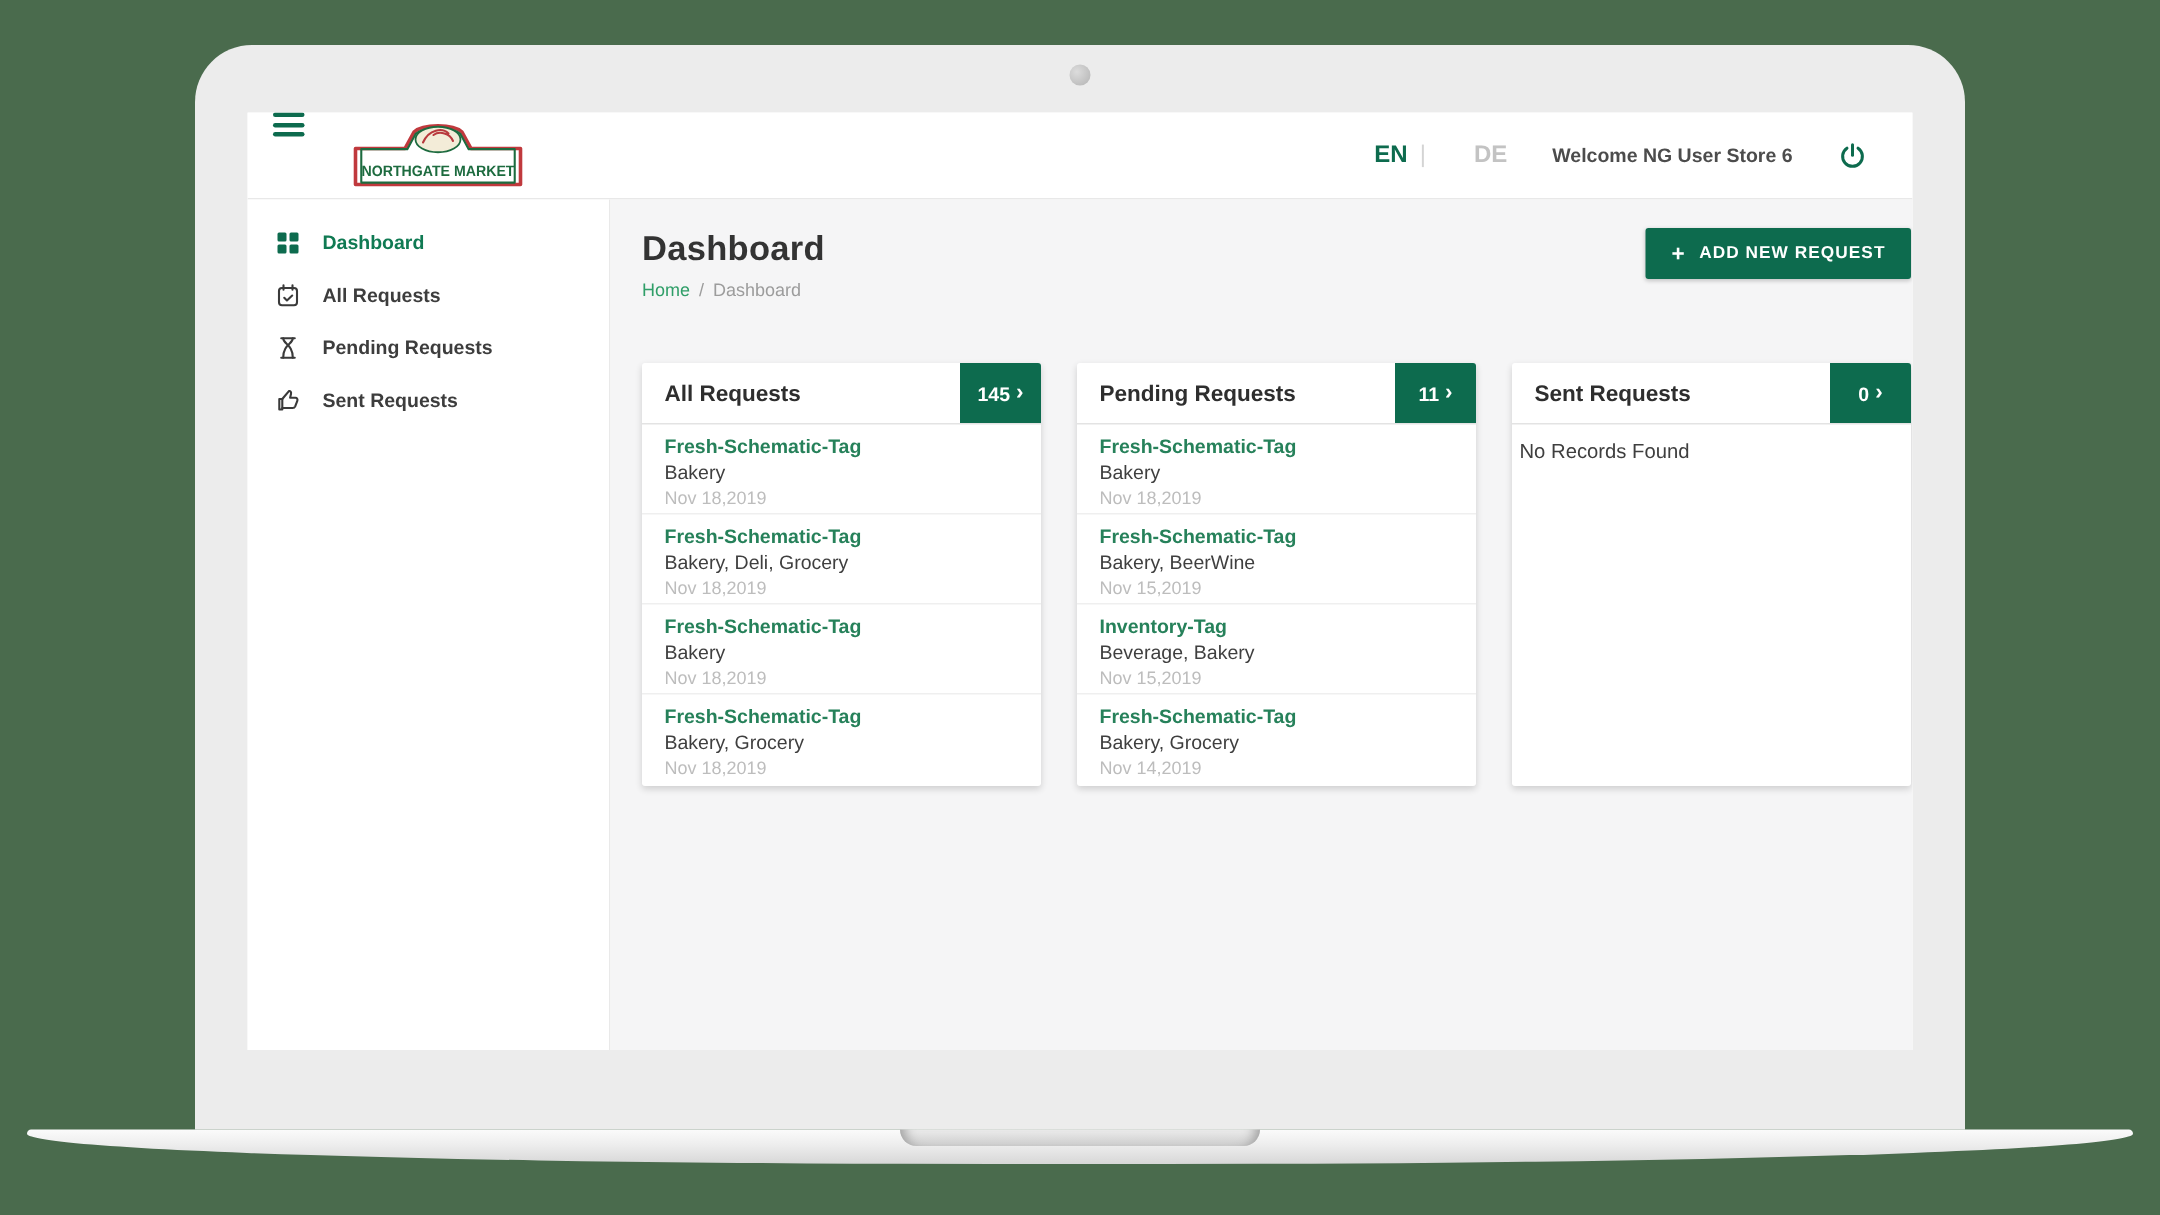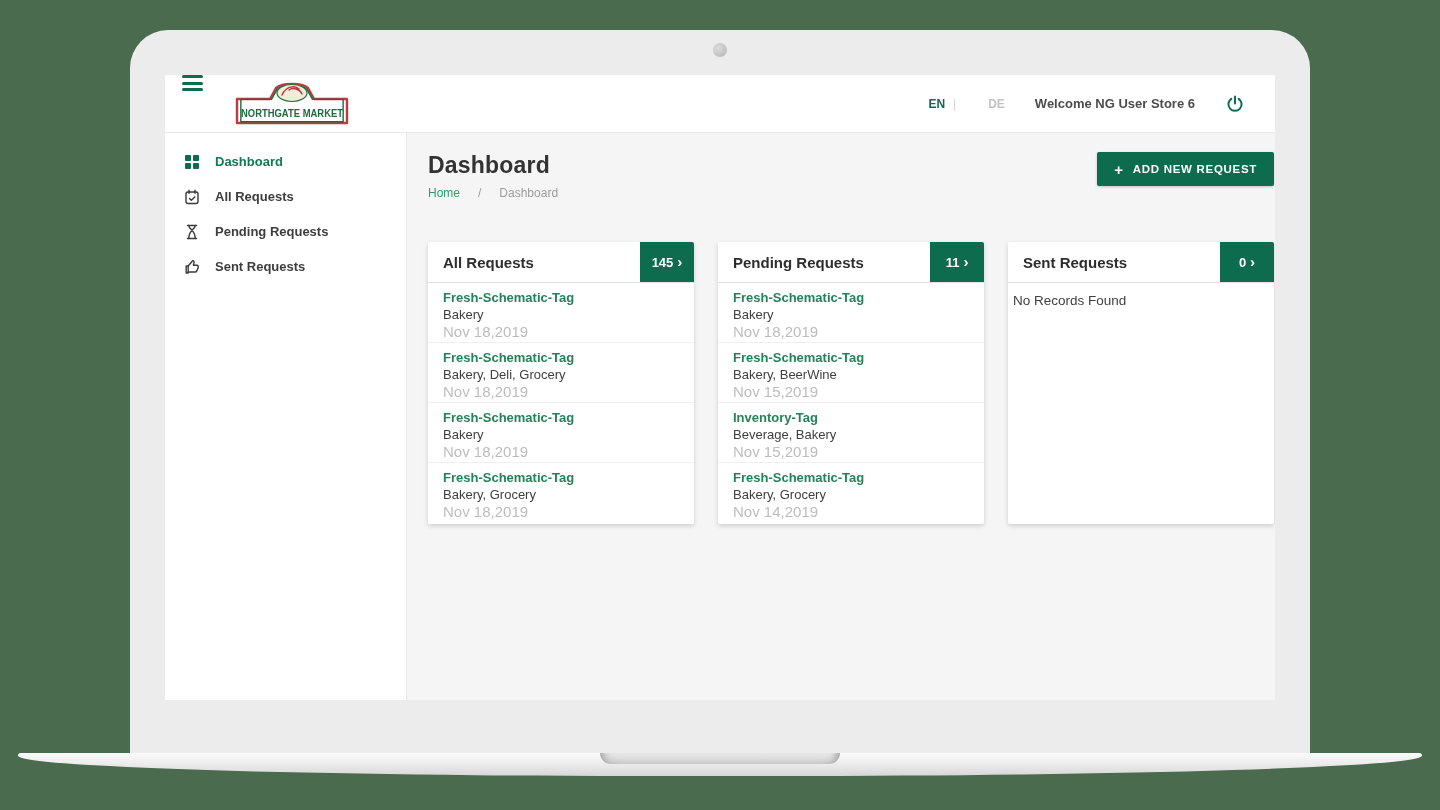--- a/index.html
+++ b/index.html
@@ -20,39 +20,39 @@
          box-shadow:inset 10px 0 8px -7px #9f9f9f, inset -10px 0 8px -7px #9f9f9f;}
 
   
   .app{display:flex;flex-direction:column;height:100%;}
   .topbar{height:58px;min-height:58px;display:flex;background:#fff;
           border-bottom:1px solid #e8e8e8;padding:0 30px 0 17px;box-sizing:border-box;}
   .hamburger{display:flex;flex-direction:column;gap:3.5px;cursor:pointer;}
   .hamburger span{display:block;width:21px;height:3px;border-radius:1.5px;background:#0d6b4e;}
   .logo{margin-left:29px;display:flex;align-items:center;}
   .top-right{margin-left:auto;display:flex;align-items:center;}
-  .lang{display:flex;align-items:center;gap:8px;font-size:12px;font-weight:700;}
+  .lang{display:flex;align-items:center;gap:8px;font-size:16px;font-weight:700;}
   .lang-en{color:#0d6b4e;cursor:pointer;}
   .lang-sep{color:#d4d4d4;font-weight:400;}
   .lang-de{color:#c3c3c3;cursor:pointer;margin-left:24px;}
   .welcome{margin-left:30px;font-size:13px;font-weight:600;color:#4c4c4c;}
   .power{margin-left:30px;display:flex;align-items:center;cursor:pointer;}
 
   .body{display:flex;flex:1;min-height:0;}
   .sidebar{width:242px;min-width:242px;background:#fff;border-right:1px solid #e9e9e9;
            padding-top:11px;box-sizing:border-box;}
   .side-item{display:flex;align-items:center;gap:15px;padding:9px 18px;font-size:13px;
              font-weight:700;color:#3d3d3d;cursor:pointer;}
   .side-item .ic{width:17px;height:17px;display:flex;align-items:center;justify-content:center;}
   .side-item.active{color:#107a53;}
 
   .main{flex:1;background:#f5f5f6;padding:19px 13px 0 21px;box-sizing:border-box;}
   .main-head{display:flex;justify-content:space-between;align-items:flex-start;}
   .page-title{font-size:23px;font-weight:700;color:#333;letter-spacing:.2px;}
-  .breadcrumb{margin-top:7px;font-size:12px;color:#9c9c9c;display:flex;gap:18px;}
+  .breadcrumb{margin-top:7px;font-size:12px;color:#9c9c9c;display:flex;gap:6px;}
   .bc-home{color:#2f9e68;cursor:pointer;}
   .add-btn{background:#0d6b4e;color:#fff;border:none;border-radius:2px;height:34px;
            padding:0 17px;display:flex;align-items:center;gap:9px;font-size:11.5px;
            font-weight:700;letter-spacing:.7px;cursor:pointer;
            font-family:"Liberation Sans",sans-serif;box-shadow:0 1px 3px rgba(0,0,0,.2);}
   .add-btn .plus{font-size:15px;font-weight:700;line-height:1;}
 
   .cards{display:flex;gap:24px;margin-top:42px;}
   .card{width:266px;height:282px;background:#fff;border-radius:2px;overflow:hidden;
         box-shadow:0 2px 5px rgba(0,0,0,.16);}
@@ -60,21 +60,21 @@
              border-bottom:1px solid #e3e3e3;padding-left:15px;}
   .card-title{font-size:15px;font-weight:700;color:#2e2e2e;}
   .badge{min-width:36px;height:40px;background:#0d6b4e;color:#fff;display:flex;
          align-items:center;justify-content:center;gap:4px;font-size:13px;font-weight:700;
          padding:0 9px;cursor:pointer;}
   .badge .chev{font-size:15px;line-height:1;margin-top:-1px;}
   .item{height:60px;box-sizing:border-box;padding:6px 15px 0;border-bottom:1px solid #efefef;cursor:pointer;}
   .item:last-child{border-bottom:none;}
   .item-tag{font-size:13px;font-weight:700;color:#26815a;line-height:17px;}
   .item-cats{font-size:13px;color:#3f3f3f;line-height:17px;}
-  .item-date{font-size:15px;color:#bdbdbd;line-height:14px;margin-top:2px;}
+  .item-date{font-size:12px;color:#bdbdbd;line-height:14px;margin-top:2px;}
   .empty{padding:10px 5px;font-size:13.5px;color:#3f3f3f;}
 </style>
 </head>
 <body>
 
 <div class="stage">
   <div class="lid">
     <div class="camera"></div>
     <div class="screen">
       <div class="app">

